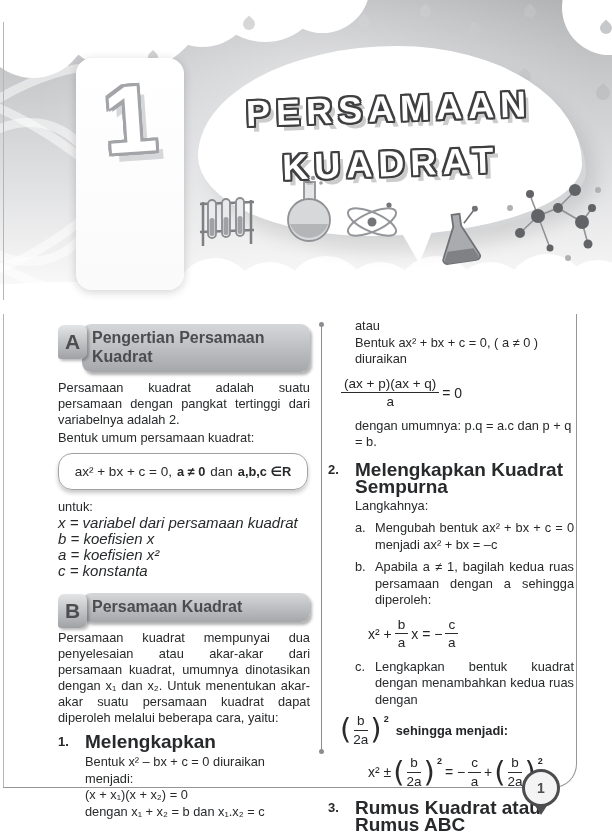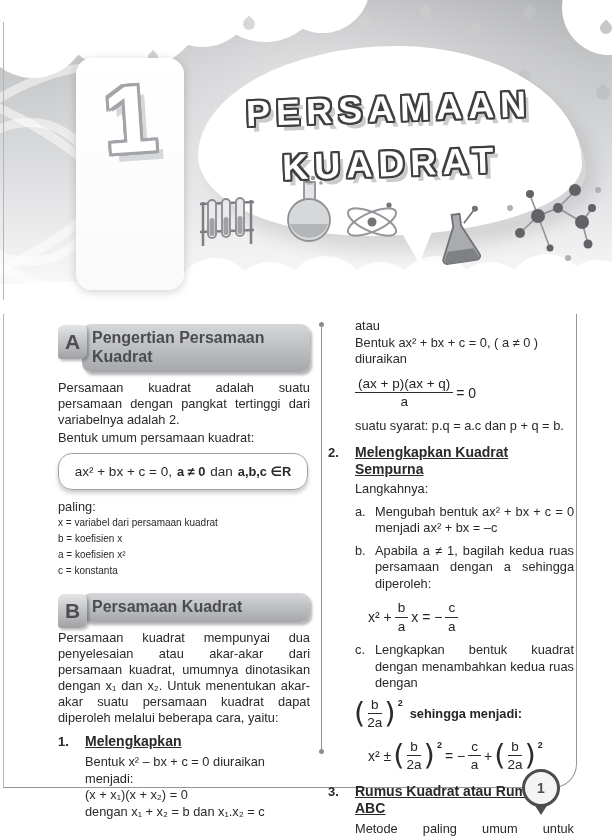--- a/index.html
+++ b/index.html
@@ -56,36 +56,36 @@
   .sec{position:relative;margin:2px 0 8px;}
   .badge{position:absolute;left:0;top:1px;width:29px;height:34px;
     background:linear-gradient(180deg,#e4e5e6,#9fa1a4);border-radius:6px 6px 7px 3px;
     box-shadow:2px 2px 3px rgba(0,0,0,.28);font-weight:bold;font-size:21px;color:#4d4d4f;
     text-align:center;line-height:33px;}
   .sec-bar{margin-left:24px;background:linear-gradient(180deg,#d6d7d9,#a5a7aa);border-radius:9px;
     box-shadow:2px 3px 3px rgba(0,0,0,.3);padding:4px 10px 6px;font-weight:bold;font-size:16px;
     line-height:19px;color:#4b4c4e;}
   .para{font-size:12.8px;line-height:16px;text-align:justify;margin-top:5px;}
   .label-line{font-size:12.8px;line-height:16px;margin-top:2px;}
-  .defs div{font-size:10px;line-height:16px;}
+  .defs div{font-size:15px;line-height:16px;font-style:italic;}
   .fbox{margin:7px 2px 9px 0;border:1px solid #a0a2a5;border-radius:14px;padding:10px 6px;
     box-shadow:0 3px 4px rgba(0,0,0,.22);font-size:13.5px;display:flex;align-items:center;
     gap:5px;justify-content:center;}
   .mathb{font-weight:bold;font-size:12.8px;text-align:right;}
   .item{display:flex;margin-top:7px;}
   .item-num{width:27px;flex:none;font-weight:bold;font-size:13px;line-height:17px;}
   .item-body{flex:1;}
-  .item-title{font-weight:bold;font-size:14px;line-height:17px;text-decoration:underline;}
+  .item-title{font-weight:bold;font-size:19px;line-height:17px;}
   .iline{font-size:12.8px;line-height:16.5px;margin-left:27px;}
   .cont{margin-left:27px;font-size:12.8px;line-height:16.5px;}
   .step{display:flex;margin-top:6px;margin-left:27px;}
   .step-label{width:20px;flex:none;font-size:12.8px;line-height:16.5px;}
   .step-body{flex:1;font-size:12.8px;line-height:16.5px;text-align:justify;}
   .math-line{margin:8px 0 8px 40px;font-size:14px;display:flex;align-items:center;gap:3px;color:#232526;}
-  .math-line.small-indent{margin-left:27px;}
+  .math-line.small-indent{margin-left:13px;}
   .frac{display:inline-flex;flex-direction:column;align-items:center;line-height:1.15;font-size:13.5px;}
   .frac .fnum{border-bottom:1.3px solid #2b2b2b;padding:0 3px 1px;}
   .frac .fden{padding-top:1px;}
   .bigp{font-size:29px;font-weight:400;line-height:.8;color:#2b2b2b;margin:0 -1px;
     font-family:"DejaVu Sans",sans-serif;}
   .psup{font-size:9px;font-weight:bold;position:relative;top:-11px;}
   .mtxt{font-size:12.8px;margin-left:4px;font-weight:bold;}
 </style>
 </head>
 <body>
@@ -243,21 +243,21 @@
       </div>
     </div>
     <div class="para">Persamaan kuadrat adalah suatu persamaan dengan pangkat tertinggi dari variabelnya adalah 2.</div>
     <div class="label-line">Bentuk umum persamaan kuadrat:</div>
     <div class="fbox">
       <span>ax² + bx + c = 0,</span>
       <span class="mathb">a ≠ 0</span>
       <span>dan</span>
       <span class="mathb">a,b,c ∈R</span>
     </div>
-    <div class="label-line">paling:</div>
+    <div class="label-line">untuk:</div>
     <div class="defs">
       <div>x = variabel dari persamaan kuadrat</div>
       <div>b = koefisien x</div>
       <div>a = koefisien x²</div>
       <div>c = konstanta</div>
     </div>
     <div class="sec" style="margin-top:14px;">
       <div class="badge">B</div>
       <div class="sec-bar">
         <div>Persamaan Kuadrat</div>
@@ -279,21 +279,21 @@
   <div class="col-right">
     <div class="cont">atau</div>
     <div class="cont">Bentuk ax² + bx + c = 0, ( a ≠ 0 ) diuraikan</div>
     <div class="math-line small-indent">
       <span class="frac">
         <span class="fnum">(ax + p)(ax + q)</span>
         <span class="fden">a</span>
       </span>
       <span>= 0</span>
     </div>
-    <div class="cont">suatu syarat: p.q = a.c dan p + q = b.</div>
+    <div class="cont">dengan umumnya: p.q = a.c dan p + q = b.</div>
 
     <div class="item" style="margin-top:10px;">
       <div class="item-num">2.</div>
       <div class="item-body">
         <div class="item-title">Melengkapkan Kuadrat Sempurna</div>
       </div>
     </div>
     <div class="cont" style="margin-top:3px;">Langkahnya:</div>
     <div class="step">
       <div class="step-label">a.</div>

